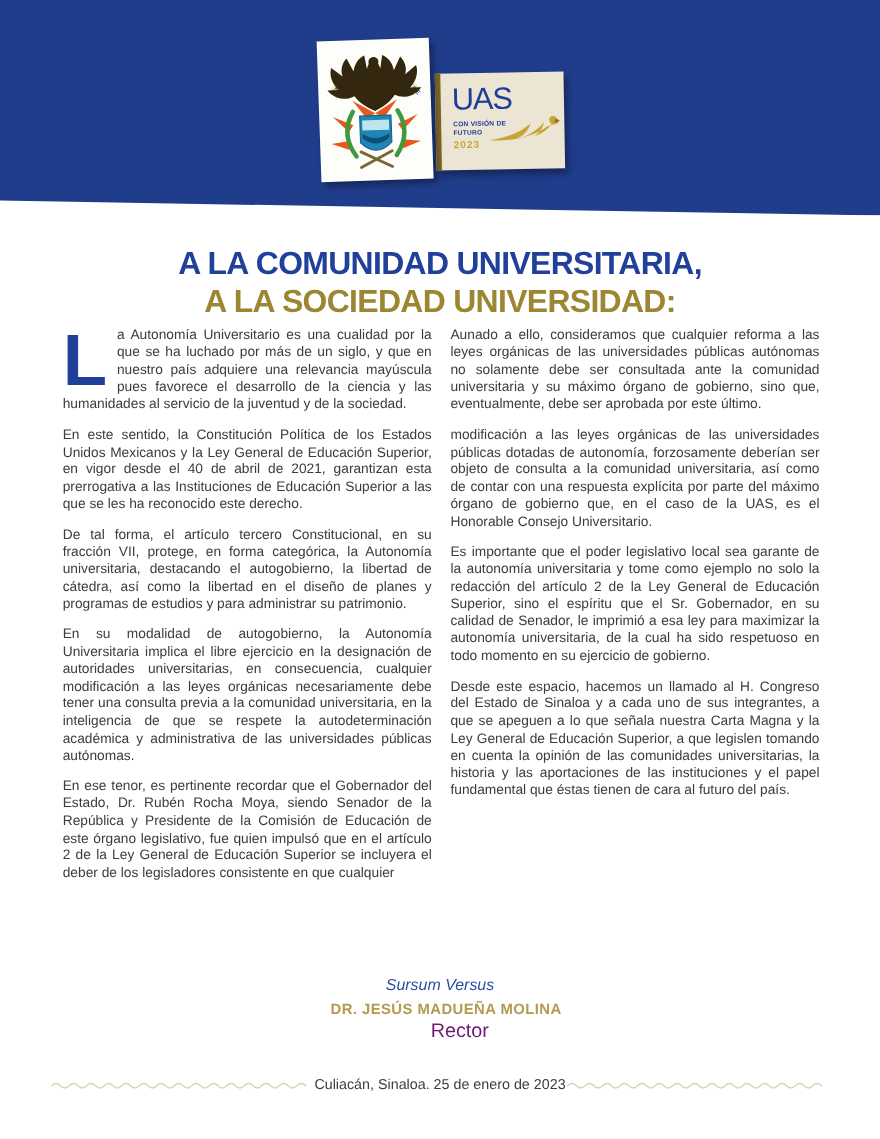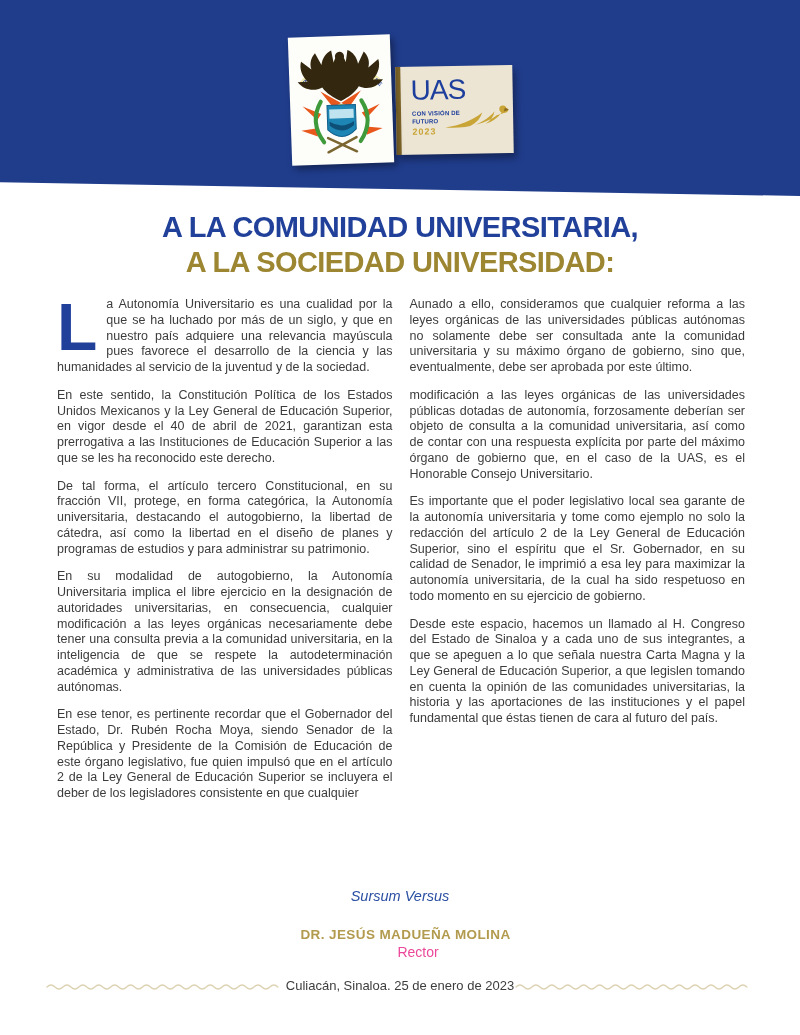--- a/index.html
+++ b/index.html
@@ -18,36 +18,36 @@
   .uas-word{position:absolute;left:10px;top:8px;font-size:28px;font-weight:400;color:#1d3e9c;
         letter-spacing:-1px;}
   .uas-tag{position:absolute;left:11px;top:44px;font-size:6px;font-weight:700;color:#1d3e9c;
         line-height:1.25;letter-spacing:.2px;white-space:pre-line;}
   .uas-year{position:absolute;left:11px;top:60px;font-size:9px;font-weight:700;color:#c9a436;
         letter-spacing:1px;text-align:right;}
   .gold-eagle{position:absolute;right:4px;top:34px;width:66px;height:34px;}
 
   
   .title{position:absolute;top:210px;left:0;width:800px;text-align:center;z-index:1;}
-  .title .l1{font-size:29px;font-weight:700;letter-spacing:-.6px;color:#21409a;line-height:1.22;}
+  .title .l1{font-size:29px;font-weight:700;letter-spacing:-.6px;color:#21409a;line-height:1.22;margin-top:13px;}
   .title .l2{font-size:29px;font-weight:700;letter-spacing:-.6px;color:#9c8631;line-height:1.22;}
 
   
   .bodytext{position:absolute;top:297px;left:57px;width:688px;display:flex;gap:17px;
         color:#3c3c3c;font-size:12.5px;line-height:1.26;text-align:justify;}
   .col{flex:1;min-width:0;}
   .col p{margin:0 0 12px 0;}
   .dropcap{float:left;font-size:66px;line-height:.78;font-weight:700;color:#21409a;
         margin:5px 9px 0 0;}
 
   
   .signature{position:absolute;top:888px;left:0;width:800px;text-align:center;}
-  .motto{font-size:14.5px;font-style:italic;color:#2b4fa2;margin-bottom:23px;}
+  .motto{font-size:14.5px;font-style:italic;color:#2b4fa2;margin-bottom:6px;}
   .signame{font-size:13.5px;font-weight:700;color:#b29a4e;letter-spacing:.4px;padding-left:11px;}
-  .sigrole{font-size:14px;color:#ec4899;margin-top:2px;padding-left:36px;}
+  .sigrole{font-size:18px;color:#701a75;margin-top:2px;padding-left:36px;}
 
   
   .footer{position:absolute;top:978px;left:45px;width:710px;display:flex;align-items:center;}
   .wave{flex:1;height:10px;}
   .dateline{font-size:13px;color:#3d3d3d;white-space:nowrap;}
 </style>
 </head>
 <body>
 
 <div class="page">

